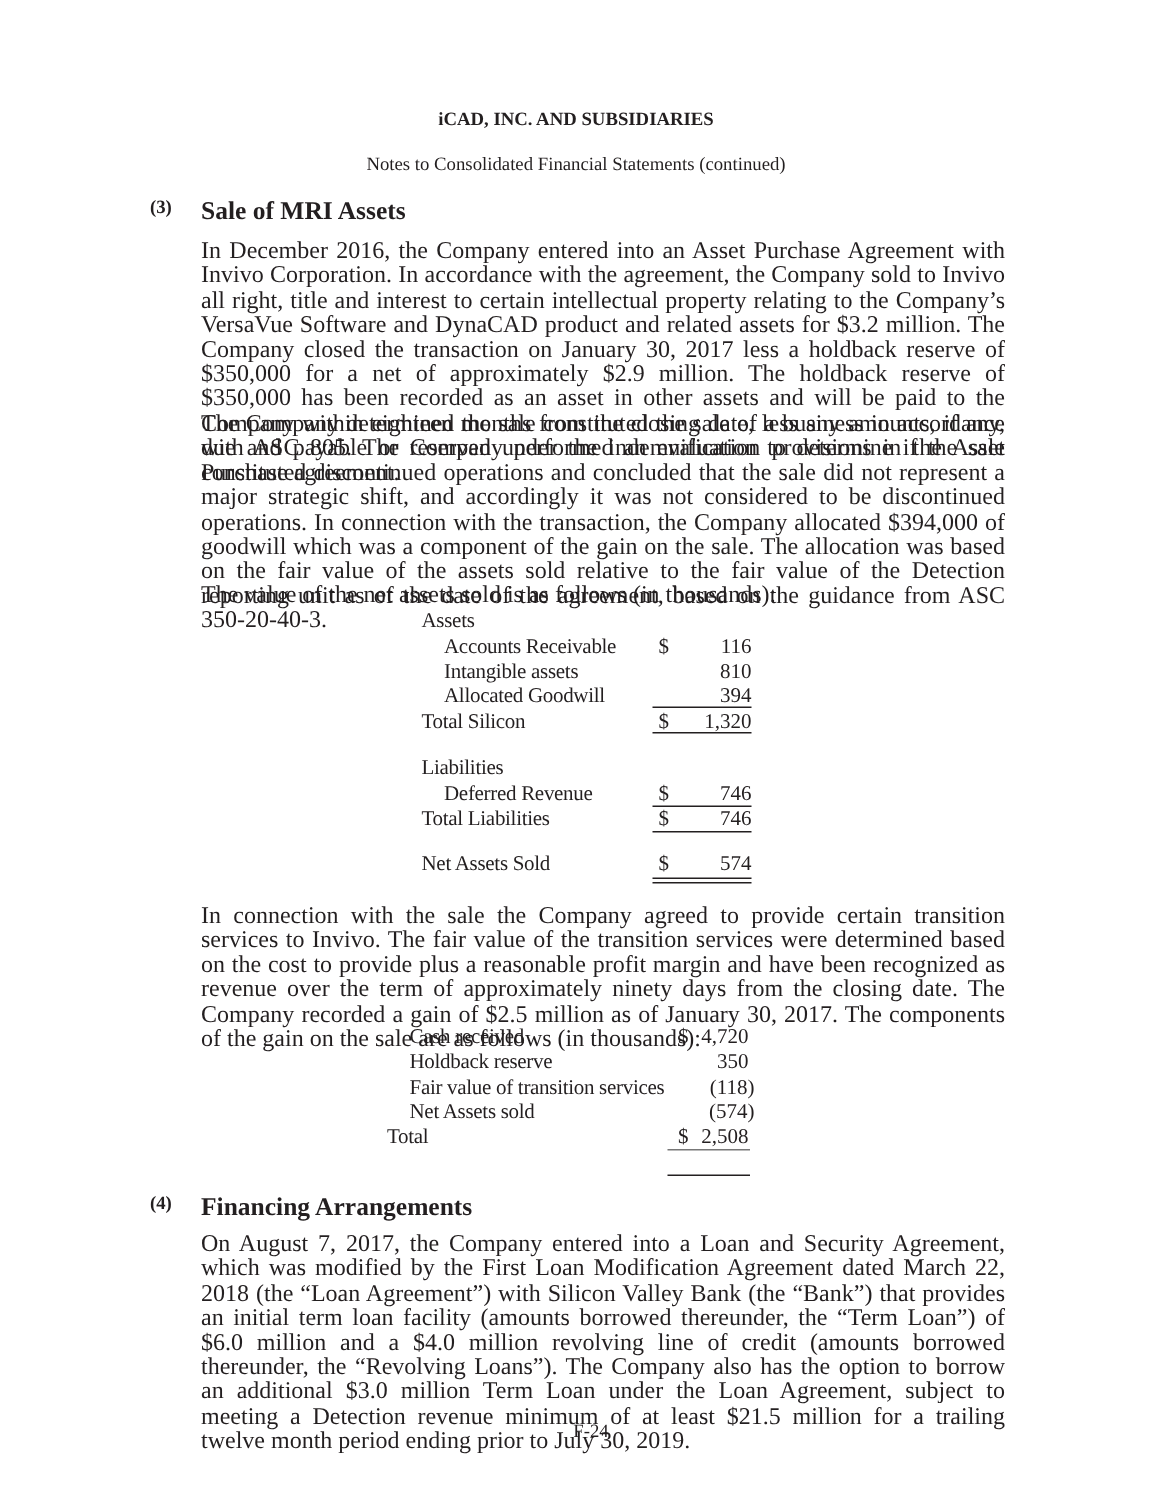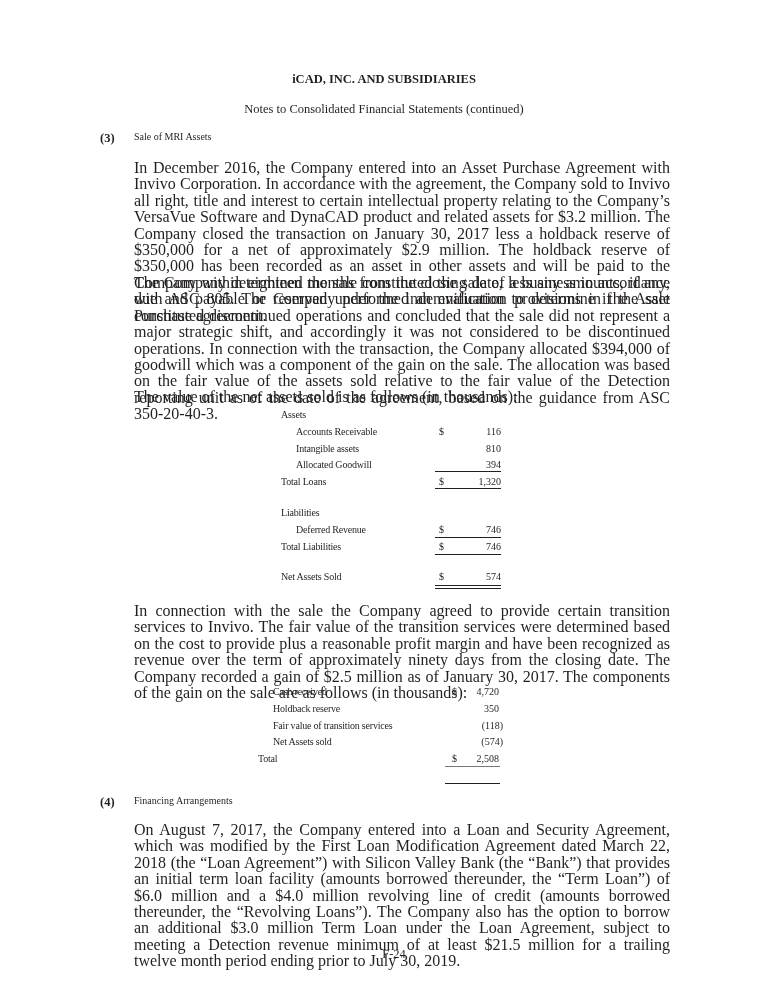--- a/index.html
+++ b/index.html
@@ -2,24 +2,24 @@
 <html><head>
 <meta charset="utf-8">
 <style>
   html, body { margin:0; padding:0; background:#ffffff; }
   body { width:768px; height:993px; position:relative; overflow:hidden;
          font-family:"Liberation Serif", serif; color:#231f20; }
   .company { position:absolute; top:72px; left:0; width:768px; text-align:center;
              font-weight:bold; font-size:12.5px; }
   .subtitle { position:absolute; top:102px; left:0; width:768px; text-align:center; font-size:12.5px; }
   .sec-num { position:absolute; left:100px; font-weight:bold; font-size:12.5px; }
-  .sec-title { position:absolute; left:134px; font-weight:normal; font-size:10px; }
+  .sec-title { position:absolute; left:134px; font-weight:bold; font-size:17px; }
   .para { position:absolute; left:134px; width:536px; font-size:16px; line-height:16.4px;
           text-align:justify; text-align-last:left; }
-  .tbl { position:absolute; font-size:10px; }
+  .tbl { position:absolute; font-size:14px; }
   .tbl .row { position:relative; height:16.8px; line-height:16.8px; }
   .tbl .lbl { position:absolute; left:0; white-space:nowrap; letter-spacing:-0.2px; }
   .tbl .lbl.ind { left:15px; }
   .tbl .cur { position:absolute; white-space:nowrap; }
   .tbl .val { position:absolute; white-space:nowrap; }
   .line { position:absolute; height:0; border-top:1px solid #231f20; }
   .dline { position:absolute; height:2px; border-top:1px solid #231f20; border-bottom:1px solid #231f20; }
   .pageno { position:absolute; top:947px; left:10px; width:768px; text-align:center; font-size:12.5px; }
 </style>
 </head>
@@ -46,21 +46,21 @@
   </div>
   <div class="row">
     <span class="lbl ind">Intangible assets</span>
     <span class="val" style="right:0">810</span>
   </div>
   <div class="row">
     <span class="lbl ind">Allocated Goodwill</span>
     <span class="val" style="right:0">394</span>
   </div>
   <div class="row">
-    <span class="lbl">Total Loans</span>
+    <span class="lbl">Total Silicon</span>
     <span class="cur" style="left:158px">$</span>
     <span class="val" style="right:0">1,320</span>
   </div>
   <div class="row" style="height:14px"></div>
   <div class="row">
     <span class="lbl">Liabilities</span>
   </div>
   <div class="row">
     <span class="lbl ind">Deferred Revenue</span>
     <span class="cur" style="left:158px">$</span>

